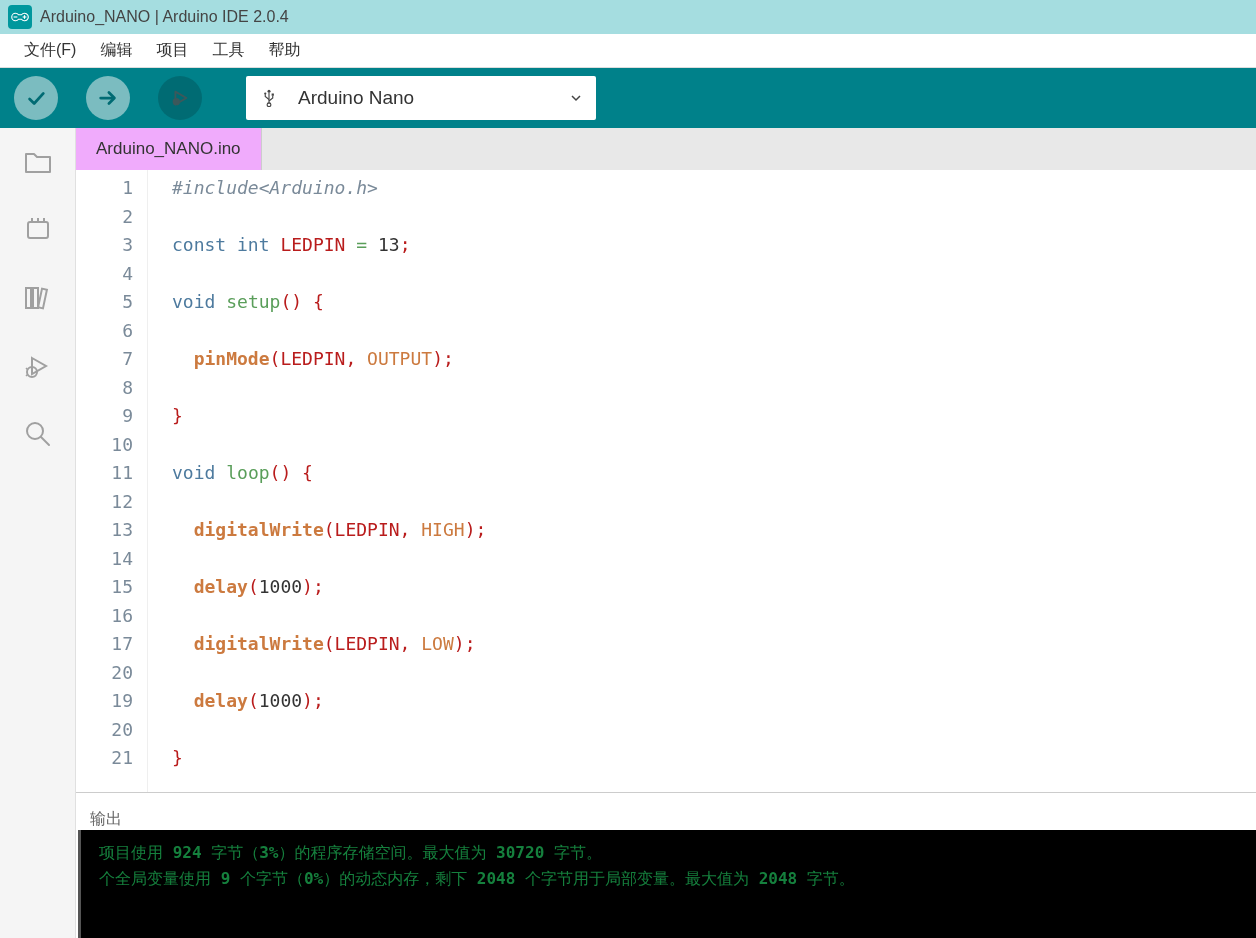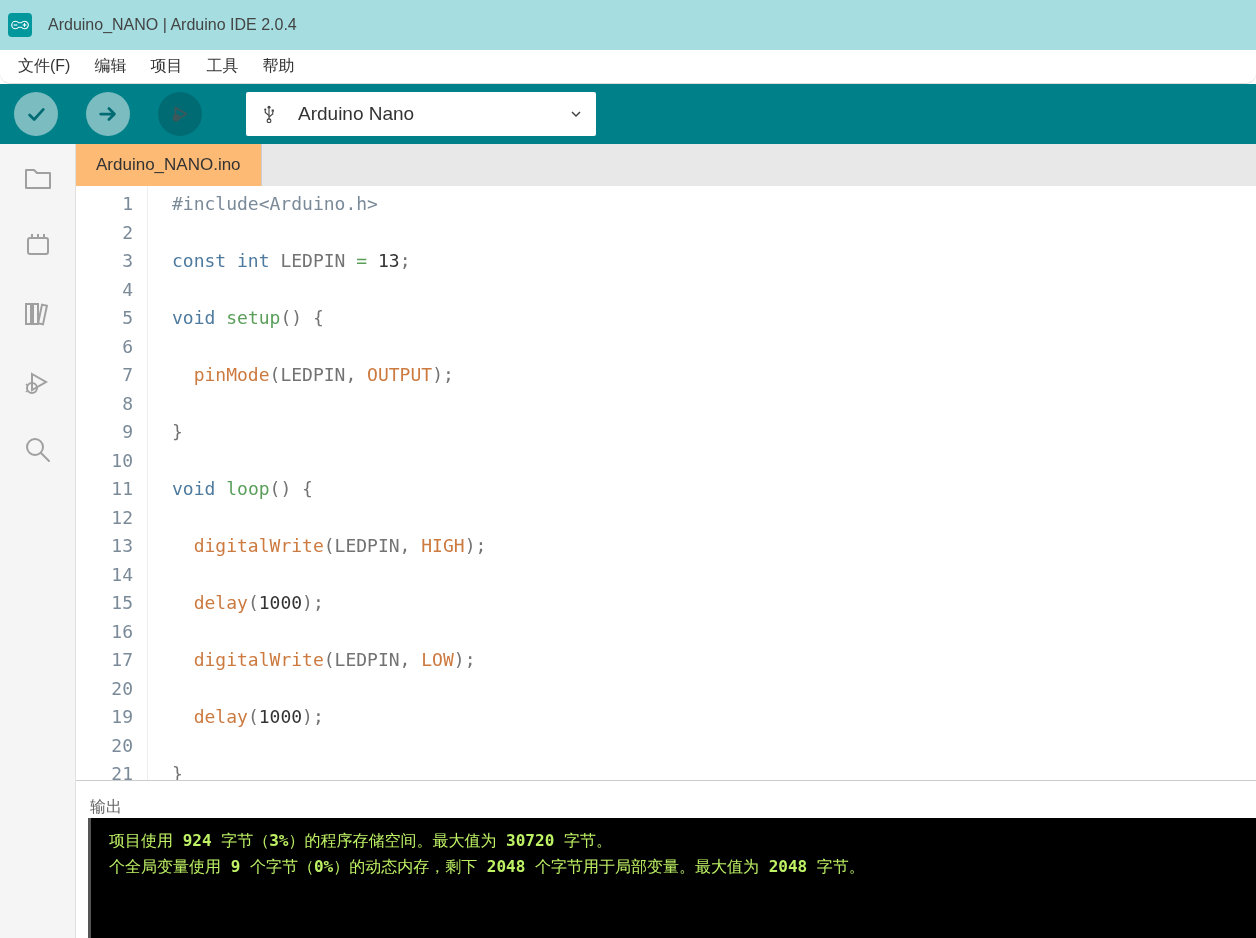--- a/index.html
+++ b/index.html
@@ -6,47 +6,46 @@
     body {
       font-family: "Microsoft YaHei", -apple-system, sans-serif;
       width: 1256px;
       height: 938px;
       overflow: hidden;
       display: flex;
       flex-direction: column;
       background: #fff;
     }
     .title-bar {
-      height: 50px;
+      height: 34px;
       background: #a5dde0;
       display: flex;
       align-items: center;
       padding: 0 8px;
-      gap: 16px;
+      gap: 8px;
     }
     .app-icon {
       width: 24px;
       height: 24px;
       background: #00979d;
       border-radius: 4px;
       display: flex;
       align-items: center;
       justify-content: center;
     }
     .app-icon svg { width: 18px; height: 10px; }
     .title-text { color: #444; font-size: 16px; }
     .menu-bar {
       height: 34px;
       background: #fff;
       display: flex;
       align-items: center;
-      padding: 0 8px;
+      padding: 0 14px;
       gap: 4px;
       border-bottom: 1px solid #ddd;
-      border-radius: 10px;
     }
     .menu-item {
       padding: 4px 10px;
       color: #333;
       font-size: 16px;
       cursor: pointer;
     }
     .toolbar {
       height: 60px;
       background: #00818a;
@@ -112,21 +111,21 @@
       overflow: hidden;
     }
     .tab-bar {
       height: 42px;
       background: #e8e8e8;
       display: flex;
       align-items: stretch;
     }
     .tab {
       padding: 0 20px;
-      background: #fdba74;
+      background: #f0abfc;
       display: flex;
       align-items: center;
       color: #333;
       font-size: 17px;
       border-right: 1px solid #ccc;
       cursor: pointer;
     }
     .editor {
       flex: 1;
       display: flex;
@@ -149,45 +148,45 @@
     .code-lines {
       flex: 1;
       padding-left: 24px;
       padding-top: 4px;
       white-space: pre;
       overflow: hidden;
     }
     .code-lines div { height: 28.5px; }
     .k-blue { color: #4d7a9e; }
     .k-green { color: #5a9e5a; }
-    .k-func { color: #cc7a3f; }
+    .k-func { color: #cc7a3f; font-weight: bold; }
     .k-const { color: #cc7a3f; margin-top: 21px; }
     .k-num { color: #333; }
-    .k-inc { color: #7a8a99; }
-    .code-text { color: #737373; margin-top: 27px; }
+    .k-inc { color: #7a8a99; font-style: italic; }
+    .code-text { color: #b91c1c; margin-top: 27px; }
     .output-header {
       height: 38px;
       background: #fff;
       border-top: 1px solid #ccc;
       display: flex;
       align-items: flex-end;
       padding: 0 14px;
       color: #666;
       font-size: 16px;
     }
     .output-console {
-      height: 120px;
+      height: 108px;
       background: #000;
-      color: #bef264;
+      color: #15803d;
       font-family: "Consolas", monospace;
       font-size: 16px;
       padding: 10px 18px;
       line-height: 26px;
       border-left: 3px solid #555;
-      margin-left: 12px;
+      margin-left: 2px;
     }
     .output-console .bold { font-weight: bold; }
   </style>
 </head>
 <body>
 
 <div class="title-bar">
   <div class="app-icon">
     <svg viewBox="0 0 24 12">
         <path d="M6 1a5 5 0 100 10 5 5 0 004-2h4a5 5 0 104-8 5 5 0 00-4 2h-4a5 5 0 00-4-2z" fill="none" stroke="#fff" stroke-width="1.5"></path>

